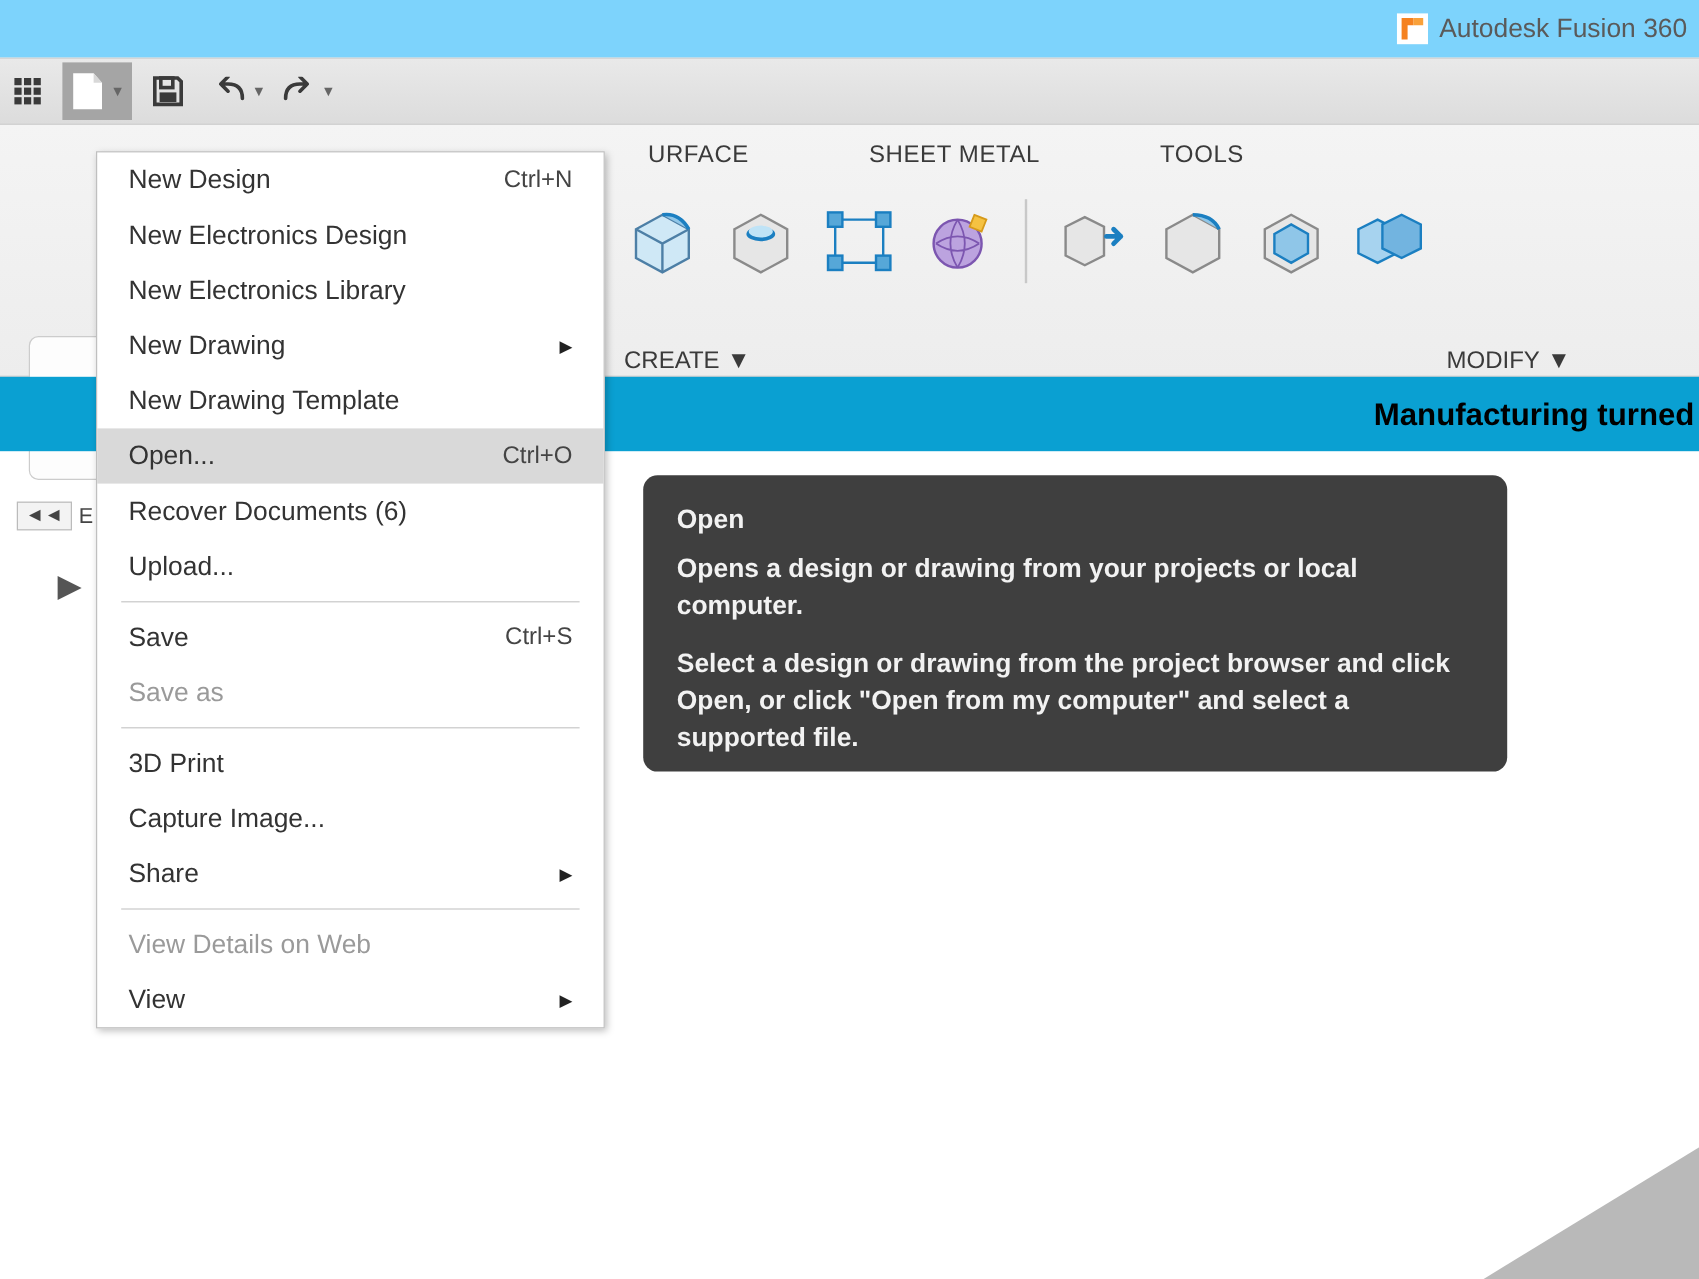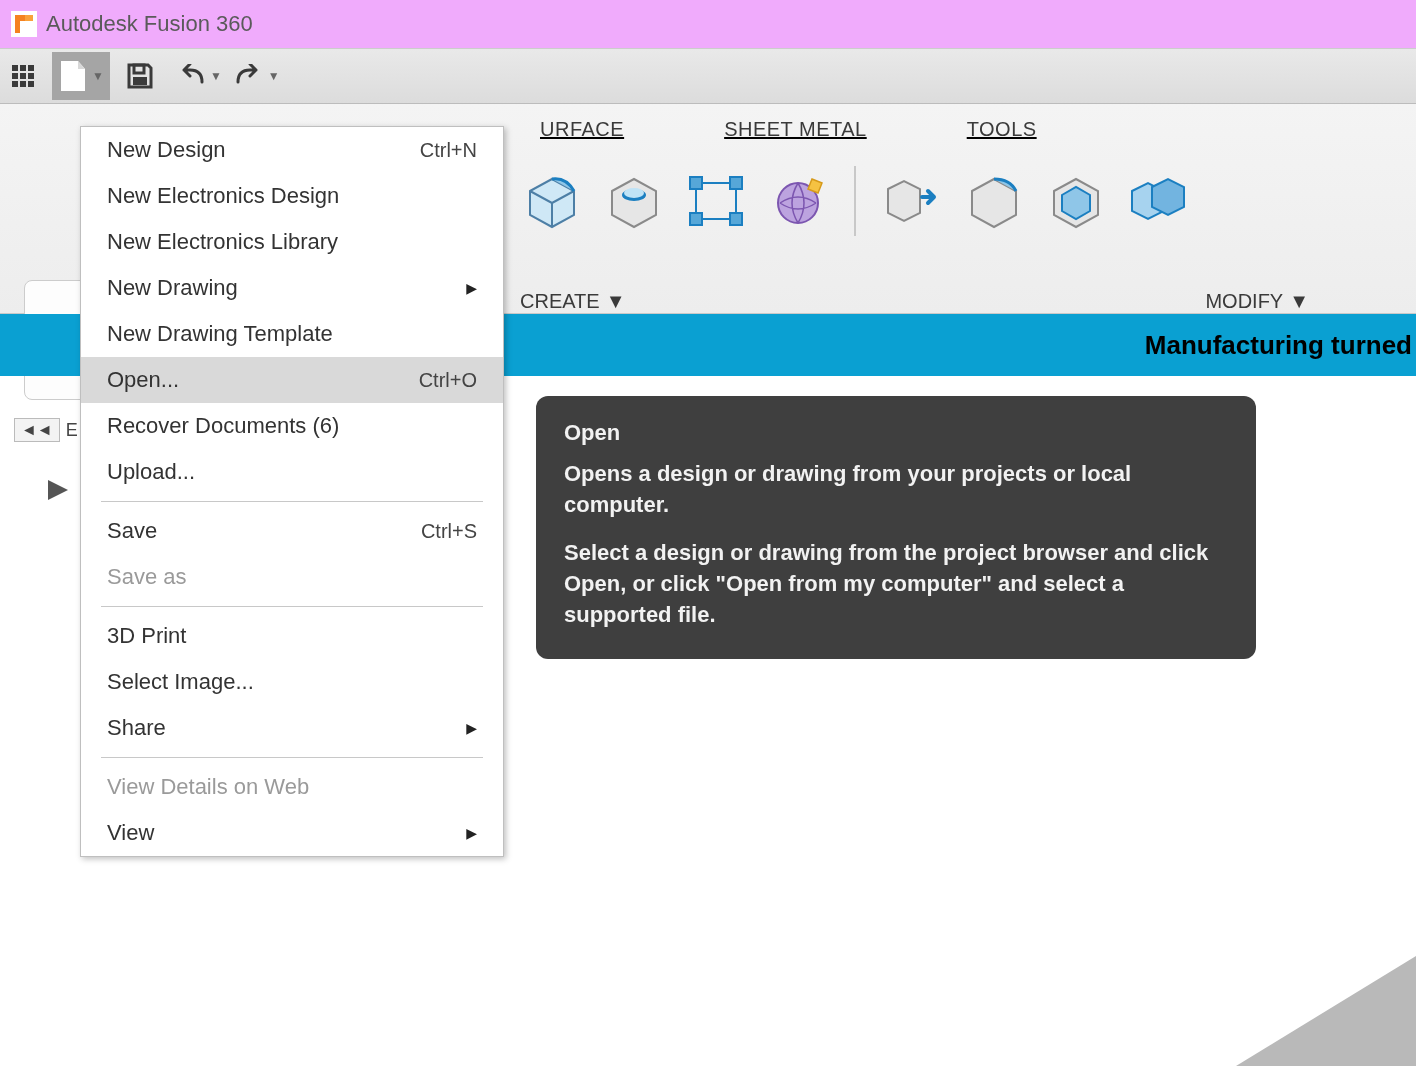--- a/index.html
+++ b/index.html
@@ -1,31 +1,31 @@
 <!DOCTYPE html>
 <html><head>
 <meta charset="utf-8">
 <style>
   * { box-sizing: border-box; margin: 0; padding: 0; font-family: "Segoe UI", Arial, sans-serif; }
   body { width: 1416px; height: 1066px; background: #fff; overflow: hidden; position: relative; }
 
   
-  .titlebar { height: 48px; display: flex; align-items: center; padding: 0 10px; background: #f0abfc; }
+  .titlebar { height: 48px; display: flex; align-items: center; padding: 0 10px; background: #7dd3fc; justify-content: flex-end; }
   .app-logo { width: 28px; height: 28px; display: flex; align-items: center; justify-content: center; margin-right: 8px; }
   .app-title { font-size: 22px; color: #5a5a5a; font-weight: 400; }
 
   
   .qat { height: 56px; background: linear-gradient(#e9e9e9,#dcdcdc); border-top: 1px solid #ccc; border-bottom: 1px solid #bcbcbc; display: flex; align-items: center; padding: 0 4px; }
   .qat-btn { height: 48px; display: flex; align-items: center; justify-content: center; padding: 0 6px; color: #444; }
   .qat-btn.active { background: #a5a5a5; }
   .qat-sep { width: 10px; }
   .caret-sm { margin-left: 4px; font-size: 12px; color: #666; }
 
   
-  .ribbon { position: relative; height: 210px; background: linear-gradient(#f4f4f4,#ededed); border-bottom: 1px solid #c9c9c9; text-decoration: underline; }
+  .ribbon { position: relative; height: 210px; background: linear-gradient(#f4f4f4,#ededed); border-bottom: 1px solid #c9c9c9; }
   .tab-labels { display: flex; gap: 100px; padding: 14px 0 0 540px; font-size: 20px; color: #3a3a3a; letter-spacing: 0.5px; }
   .tab-labels span { white-space: nowrap; }
 
   .ribbon-icons { position: absolute; top: 62px; left: 520px; right: 0; display: flex; align-items: center; gap: 18px; }
   .ri { width: 64px; height: 64px; display: flex; align-items: center; justify-content: center; }
   .ri-div { width: 2px; height: 70px; background: #c8c8c8; margin: 0 6px; }
 
   .group-labels { position: absolute; bottom: 0; left: 520px; display: flex; gap: 420px; font-size: 20px; color: #3a3a3a; }
   .grp { display: flex; align-items: center; gap: 6px; }
 
@@ -45,21 +45,21 @@
   .file-menu { position: absolute; top: 126px; left: 80px; width: 424px; background: #fff; border: 1px solid #bfbfbf; box-shadow: 2px 2px 6px rgba(0,0,0,0.25); padding: 0 0; z-index: 50; }
   .mi { display: flex; align-items: center; justify-content: space-between; padding: 10px 26px; font-size: 22px; color: #333; white-space: nowrap; }
   .mi .lbl { flex: 1; }
   .mi.hov { background: #d9d9d9; }
   .mi.dis { color: #9a9a9a; }
   .mi .shortcut { color: #444; font-size: 20px; }
   .mi .sub { font-size: 14px; color: #222; }
   .sep { height: 1px; background: #c8c8c8; margin: 6px 20px; }
 
   
-  .tooltip { position: absolute; top: 396px; left: 536px; width: 720px; background: #3f3f3f; color: #f2f2f2; border-radius: 12px; padding: 22px 28px 28px 28px; font-size: 22px; line-height: 1.4; z-index: 60; }
+  .tooltip { position: absolute; top: 396px; left: 536px; width: 720px; background: #3f3f3f; color: #f2f2f2; border-radius: 12px; padding: 22px 28px 12px 28px; font-size: 22px; line-height: 1.4; z-index: 60; }
   .tooltip .tt-title { font-weight: 700; margin-bottom: 10px; }
   .tooltip p { font-weight: 700; margin-bottom: 18px; }
   .tooltip p:last-child { margin-bottom: 0; }
 
   
   .wedge { position: absolute; right: 0; bottom: 0; width: 0; height: 0; border-right: 180px solid #b9b9b9; border-top: 110px solid transparent; }
 
   svg { display: block; }
 </style>
 </head>
@@ -246,21 +246,21 @@
     <span class="shortcut">Ctrl+S</span>
   </div>
   <div class="mi dis">
     <span class="lbl">Save as</span>
   </div>
   <div class="sep"></div>
   <div class="mi">
     <span class="lbl">3D Print</span>
   </div>
   <div class="mi">
-    <span class="lbl">Select Image...</span>
+    <span class="lbl">Capture Image...</span>
   </div>
   <div class="mi">
     <span class="lbl">Share</span>
     <span class="sub">▶</span>
   </div>
   <div class="sep"></div>
   <div class="mi dis">
     <span class="lbl">View Details on Web</span>
   </div>
   <div class="mi">

